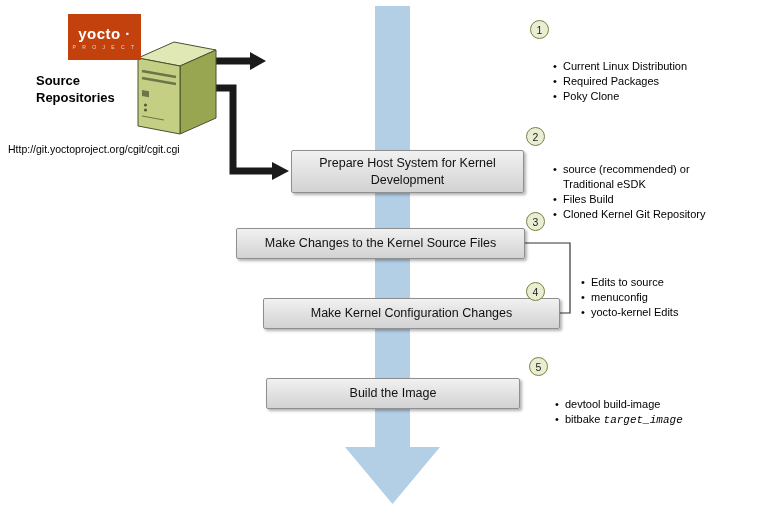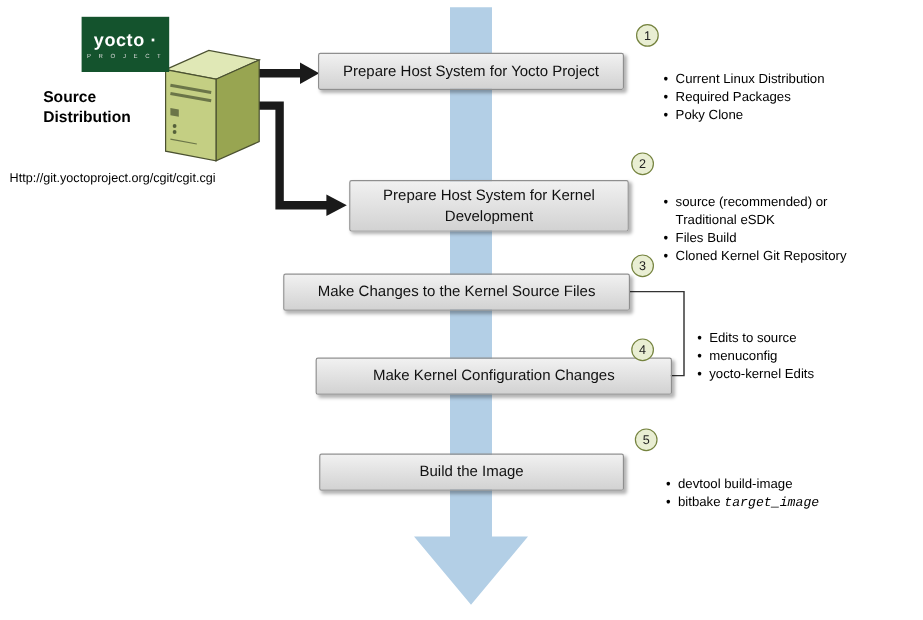--- a/index.html
+++ b/index.html
@@ -21,21 +21,21 @@
     font-size:10.5px; display:flex; align-items:center; justify-content:center;
     z-index:3;
   }
   .bullets { position:absolute; list-style:none; font-size:11px; line-height:15px; color:#000; z-index:2;margin-top:21px; }
   .bullets li { position:relative; padding-left:11px; }
   .bullets li::before { content:"•"; position:absolute; left:1px; }
   .it { font-style:italic;font-family:Liberation Mono, monospace; }
 
   .logo {
     position:absolute; left:68px; top:14px; width:73px; height:46px;
-    background:#14532d; color:#fff; display:flex; flex-direction:column;
+    background:#c2410c; color:#fff; display:flex; flex-direction:column;
     align-items:center; justify-content:center; z-index:2;
   }
   .logo-brand { font-size:15px; font-weight:bold; letter-spacing:.5px; }
   .logo-sub { font-size:5px; letter-spacing:2.5px; margin-top:2px; color:#ddd; }
 
   .source-label { position:absolute; left:36px; top:72px; width:100px; font-weight:bold; font-size:13px; line-height:17px; color:#000; z-index:2; }
   .source-url { position:absolute; left:8px; top:143px; font-size:10.5px; color:#000; z-index:2; }
 </style>
 </head>
 <body>
@@ -72,26 +72,23 @@
       <circle cx="13.5" cy="76" r="1.6" fill="#55603a"></circle>
       <line x1="10" y1="82" x2="32" y2="86" stroke="#6b7548" stroke-width="1"></line>
     </g>
   </svg>
 
   <div class="logo">
     <div class="logo-brand">yocto ·</div>
     <div class="logo-sub">P R O J E C T</div>
   </div>
 
-  <div class="source-label">Source Distribution</div>
+  <div class="source-label">Source Repositories</div>
   <div class="source-url">Http://git.yoctoproject.org/cgit/cgit.cgi</div>
 
-  <div class="step-box" style="left:265px;top:44px;width:255px;height:31px">
-    <span>Prepare Host System for Yocto Project</span>
-  </div>
   <div class="step-box" style="left:291px;top:150px;width:233px;height:43px">
     <span>Prepare Host System for Kernel Development</span>
   </div>
   <div class="step-box" style="left:236px;top:228px;width:289px;height:31px">
     <span>Make Changes to the Kernel Source Files</span>
   </div>
   <div class="step-box" style="left:263px;top:298px;width:297px;height:31px">
     <span>Make Kernel Configuration Changes</span>
   </div>
   <div class="step-box" style="left:266px;top:378px;width:254px;height:31px">

